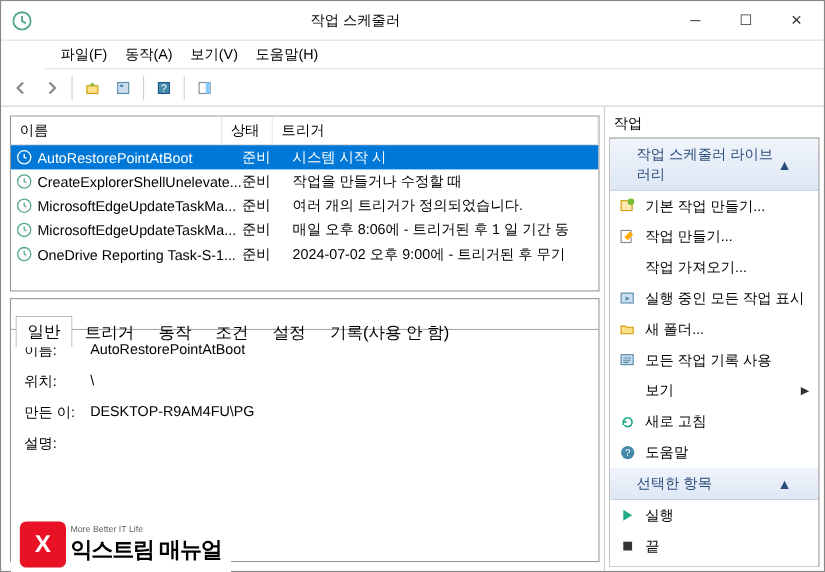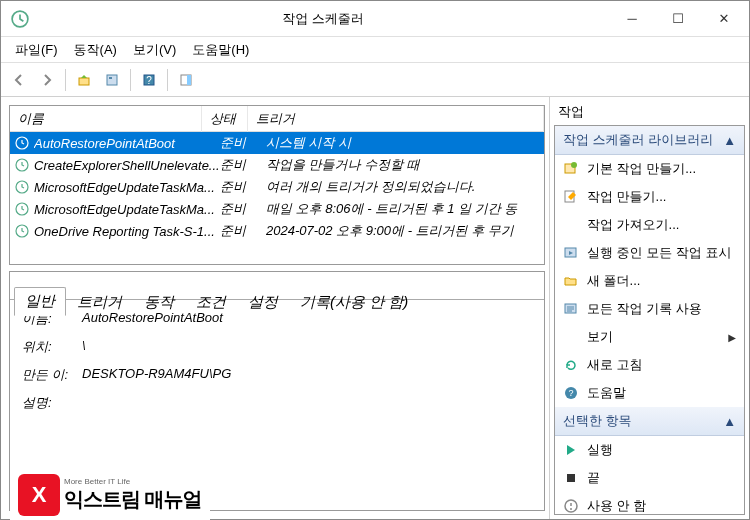--- a/index.html
+++ b/index.html
@@ -3,27 +3,27 @@
   <meta charset="utf-8">
   <style>
     * { box-sizing: border-box; margin: 0; padding: 0; font-family: "Malgun Gothic", "Segoe UI", sans-serif; }
     body { background: #e8e8e8; padding: 0; }
     .window { width: 750px; height: 520px; background: #fff; border: 1px solid #888; display: flex; flex-direction: column; }
     .titlebar { height: 36px; display: flex; align-items: center; padding: 0 2px 0 10px; border-bottom: 1px solid #e0e0e0; text-align: center; }
     .titlebar-icon { width: 18px; height: 18px; margin-right: 8px; }
     .titlebar-text { flex: 1; font-size: 13px; }
     .titlebar-btns { display: flex; }
     .tbbtn { width: 46px; height: 30px; display: flex; align-items: center; justify-content: center; font-size: 13px; color: #333; }
-    .menubar { height: 26px; display: flex; align-items: center; padding: 0 8px; gap: 4px; font-size: 13px; border-bottom: 1px solid #e0e0e0; }
+    .menubar { height: 26px; display: flex; align-items: center; padding: 0 8px; gap: 4px; font-size: 13px; border-bottom: 1px solid #e0e0e0; margin-left: 40px; }
     .menuitem { padding: 2px 6px; }
     .toolbar { height: 34px; display: flex; align-items: center; padding: 0 6px; gap: 4px; border-bottom: 1px solid #d0d0d0; }
     .tbtn { width: 24px; height: 24px; display: flex; align-items: center; justify-content: center; border: 1px solid transparent; }
     .divider { width: 1px; height: 22px; background: #d0d0d0; margin: 0 2px; }
     .content { flex: 1; display: flex; min-height: 0; }
-    .main { flex: 1; display: flex; flex-direction: column; padding: 8px 4px 8px 8px; gap: 6px; min-width: 0; font-style: italic; }
+    .main { flex: 1; display: flex; flex-direction: column; padding: 8px 4px 8px 8px; gap: 6px; min-width: 0; }
     .right { width: 200px; border-left: 1px solid #d0d0d0; display: flex; flex-direction: column; padding: 6px 4px 4px 4px; }
     .right-title { font-size: 13px; padding: 0 4px 4px 4px; }
     .panel { border: 1px solid #999; background: #fff; overflow: hidden; }
     .tasklist { flex: 0 0 auto; height: 160px; display: flex; flex-direction: column; }
     .listheader { display: flex; background: #fff; border-bottom: 1px solid #ddd; height: 26px; align-items: center; font-size: 13px; }
     .lh-col { padding: 4px 8px; border-right: 1px solid #e8e8e8; }
     .c-name { width: 192px; }
     .c-state { width: 46px; }
     .c-trig { flex: 1; }
     .listrow { display: flex; align-items: center; font-size: 13px; height: 22px; padding: 0 0 0 4px; white-space: nowrap; overflow: hidden; }
@@ -34,21 +34,21 @@
     .r-trig { flex: 1; overflow: hidden; text-overflow: ellipsis; }
     .detail { flex: 1; display: flex; flex-direction: column; min-height: 0; }
     .tabs { display: flex; height: 28px; align-items: flex-end; padding: 0 4px; position: relative; border-bottom: 1px solid #aaa; }
     .tab { padding: 4px 10px; font-size: 15px; border: 1px solid transparent; border-bottom: none; position: relative; top: 17px; }
     .tab.active { background: #fff; border-color: #aaa; border-bottom: 1px solid #fff; border-radius: 2px 2px 0 0; }
     .tabbody { flex: 1; padding: 10px 12px; font-size: 13px; }
     .field { display: flex; margin-bottom: 10px; }
     .flabel { width: 60px; }
     .fval { flex: 1; }
     .actions { border: 1px solid #999; flex: 1; overflow-y: auto; background: #fff; }
-    .section-header { background: linear-gradient(#f0f4fb, #dde7f5); border-bottom: 1px solid #c0cde0; padding: 5px 8px; font-size: 13px; display: flex; justify-content: space-between; align-items: center; color: #2a4a7a; }
+    .section-header { background: linear-gradient(#f0f4fb, #dde7f5); border-bottom: 1px solid #c0cde0; padding: 5px 24px; font-size: 13px; display: flex; justify-content: space-between; align-items: center; color: #2a4a7a; }
     .action-item { display: flex; align-items: center; padding: 5px 8px; font-size: 13px; gap: 8px; }
     .aicon { width: 16px; height: 16px; flex-shrink: 0; display: flex; align-items: center; justify-content: center; }
     .arrow-r { font-size: 10px; color: #333; }
     .watermark { position: fixed; left: 10px; bottom: 0px; background: #fff; padding: 4px 8px; display: flex; align-items: center; gap: 4px; }
     .wm-logo { width: 42px; height: 42px; background: #e81224; border-radius: 6px; display: flex; align-items: center; justify-content: center; color: #fff; font-weight: bold; font-size: 22px; }
     .wm-text { font-size: 20px; font-weight: 700; letter-spacing: -1px; }
     .wm-sub { font-size: 8px; color: #666; }
   </style>
 </head>
 <body>

